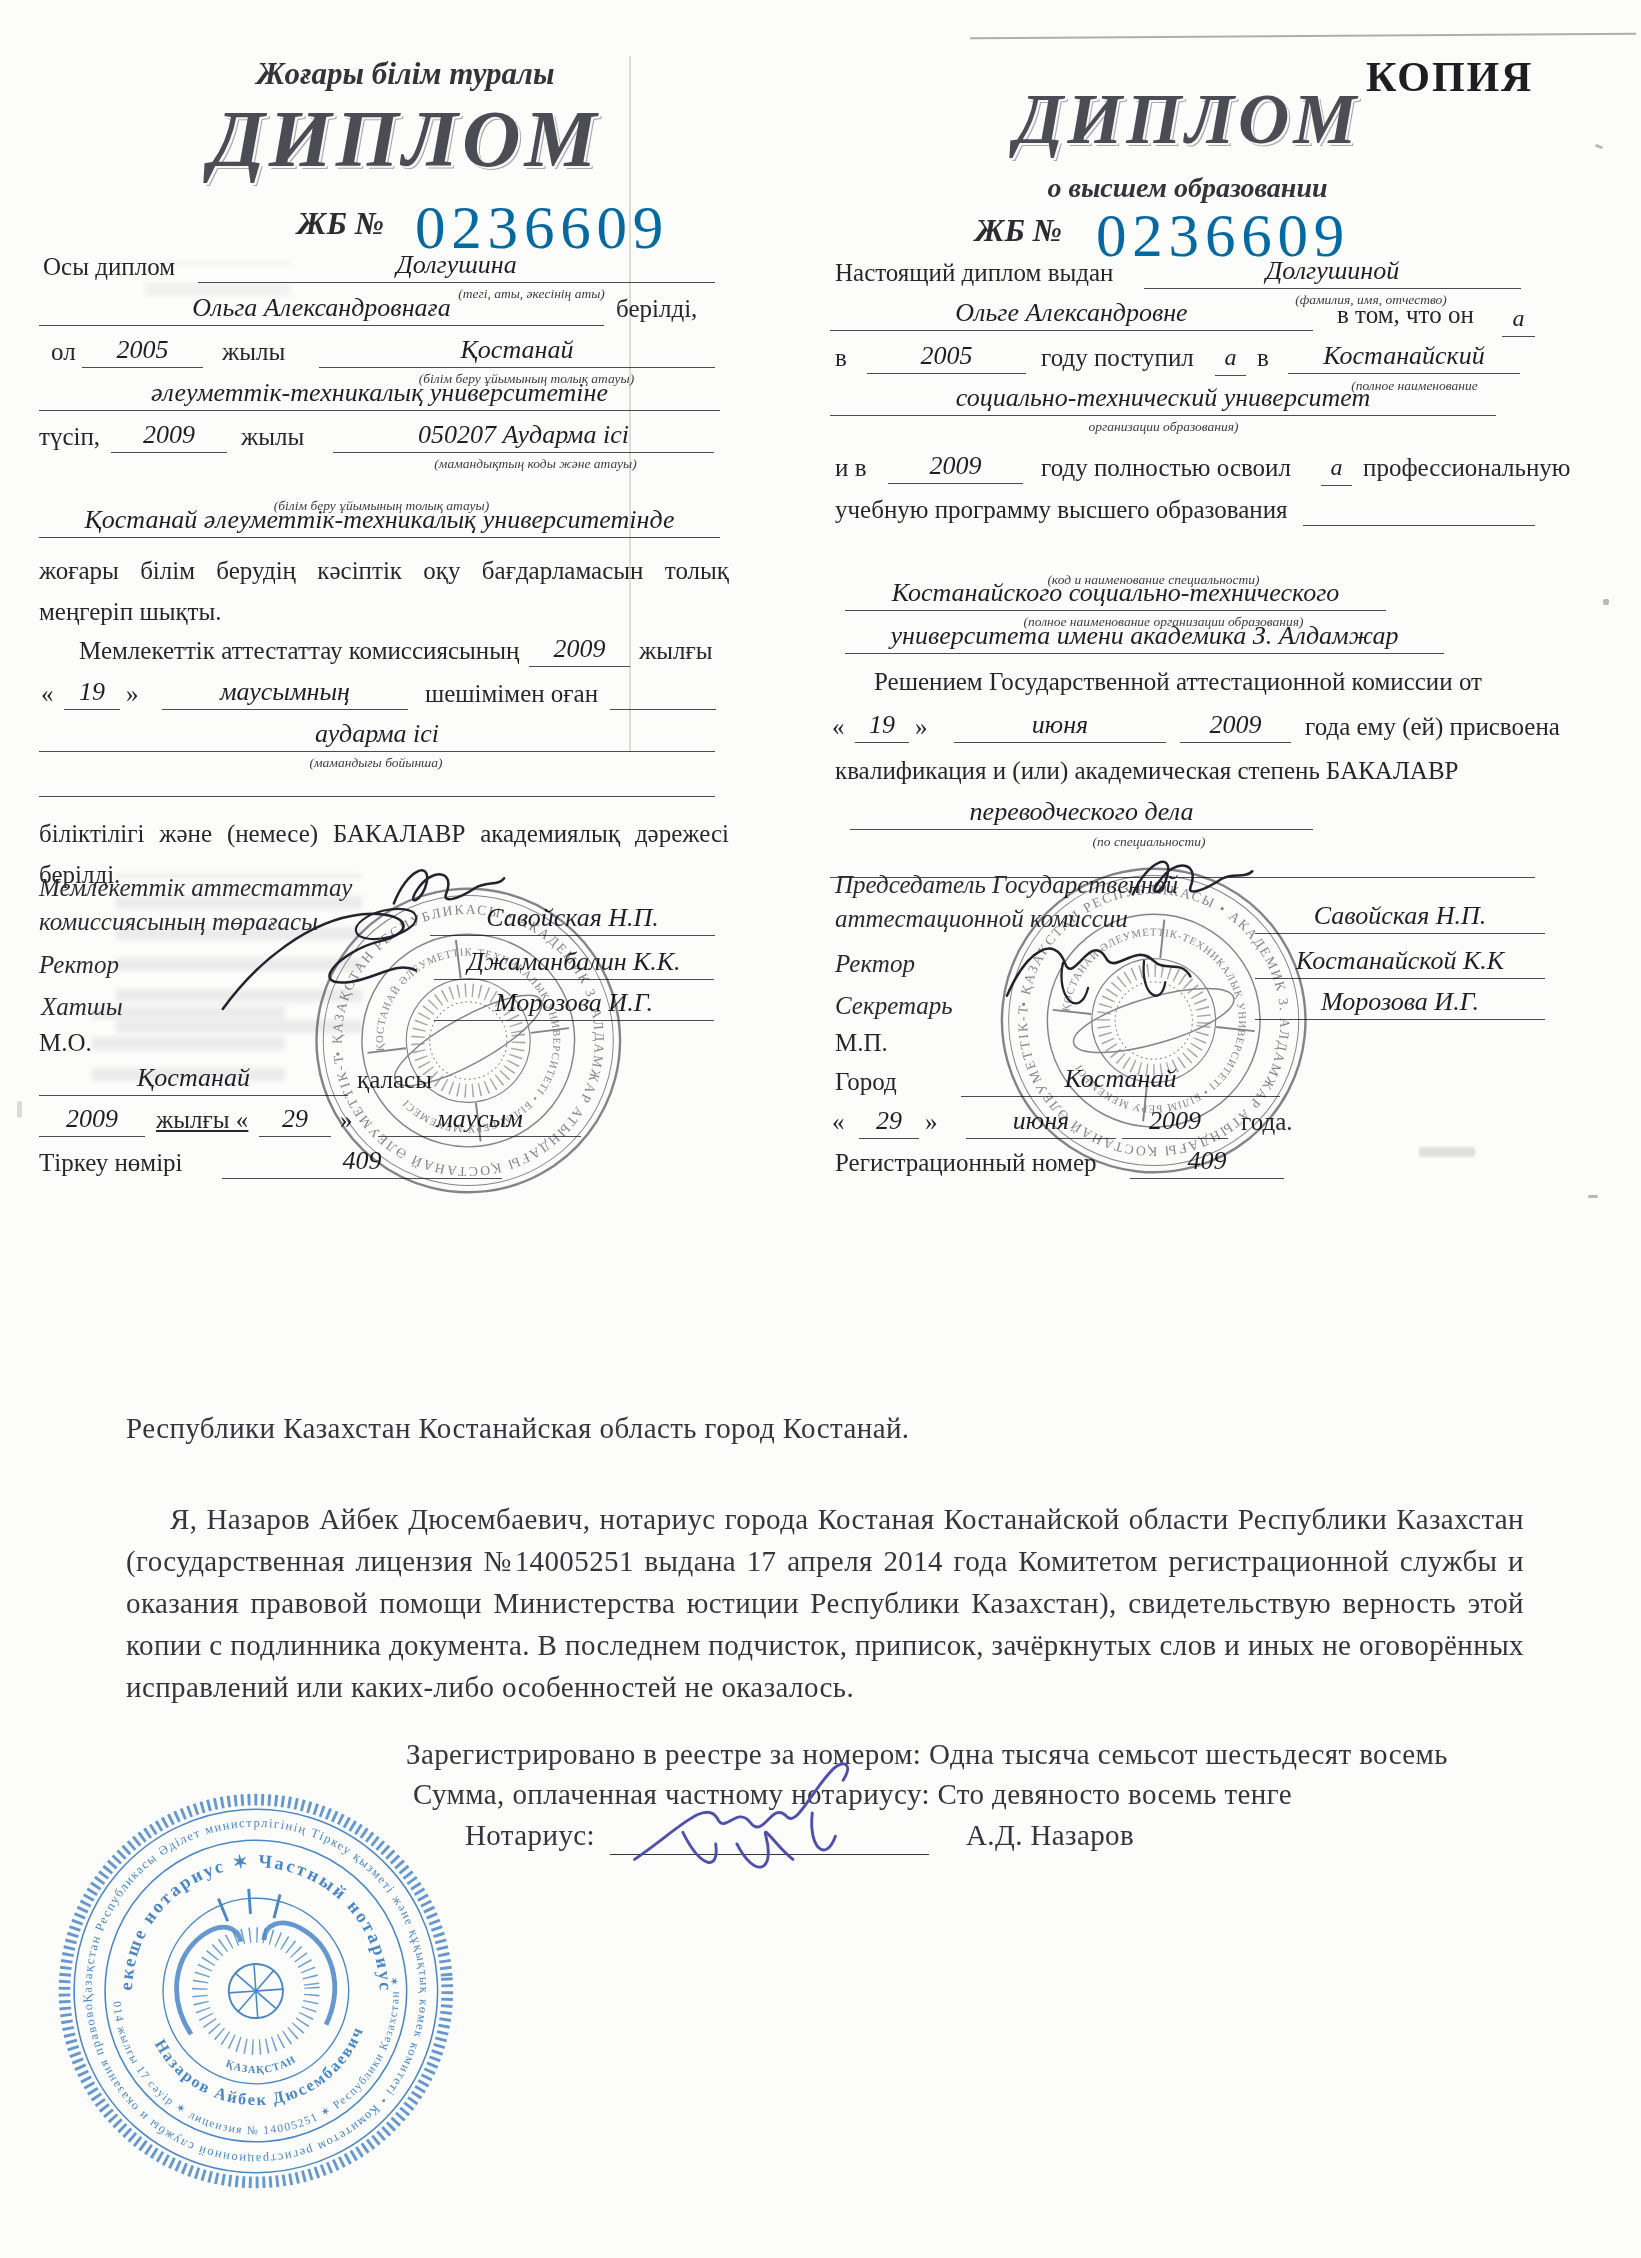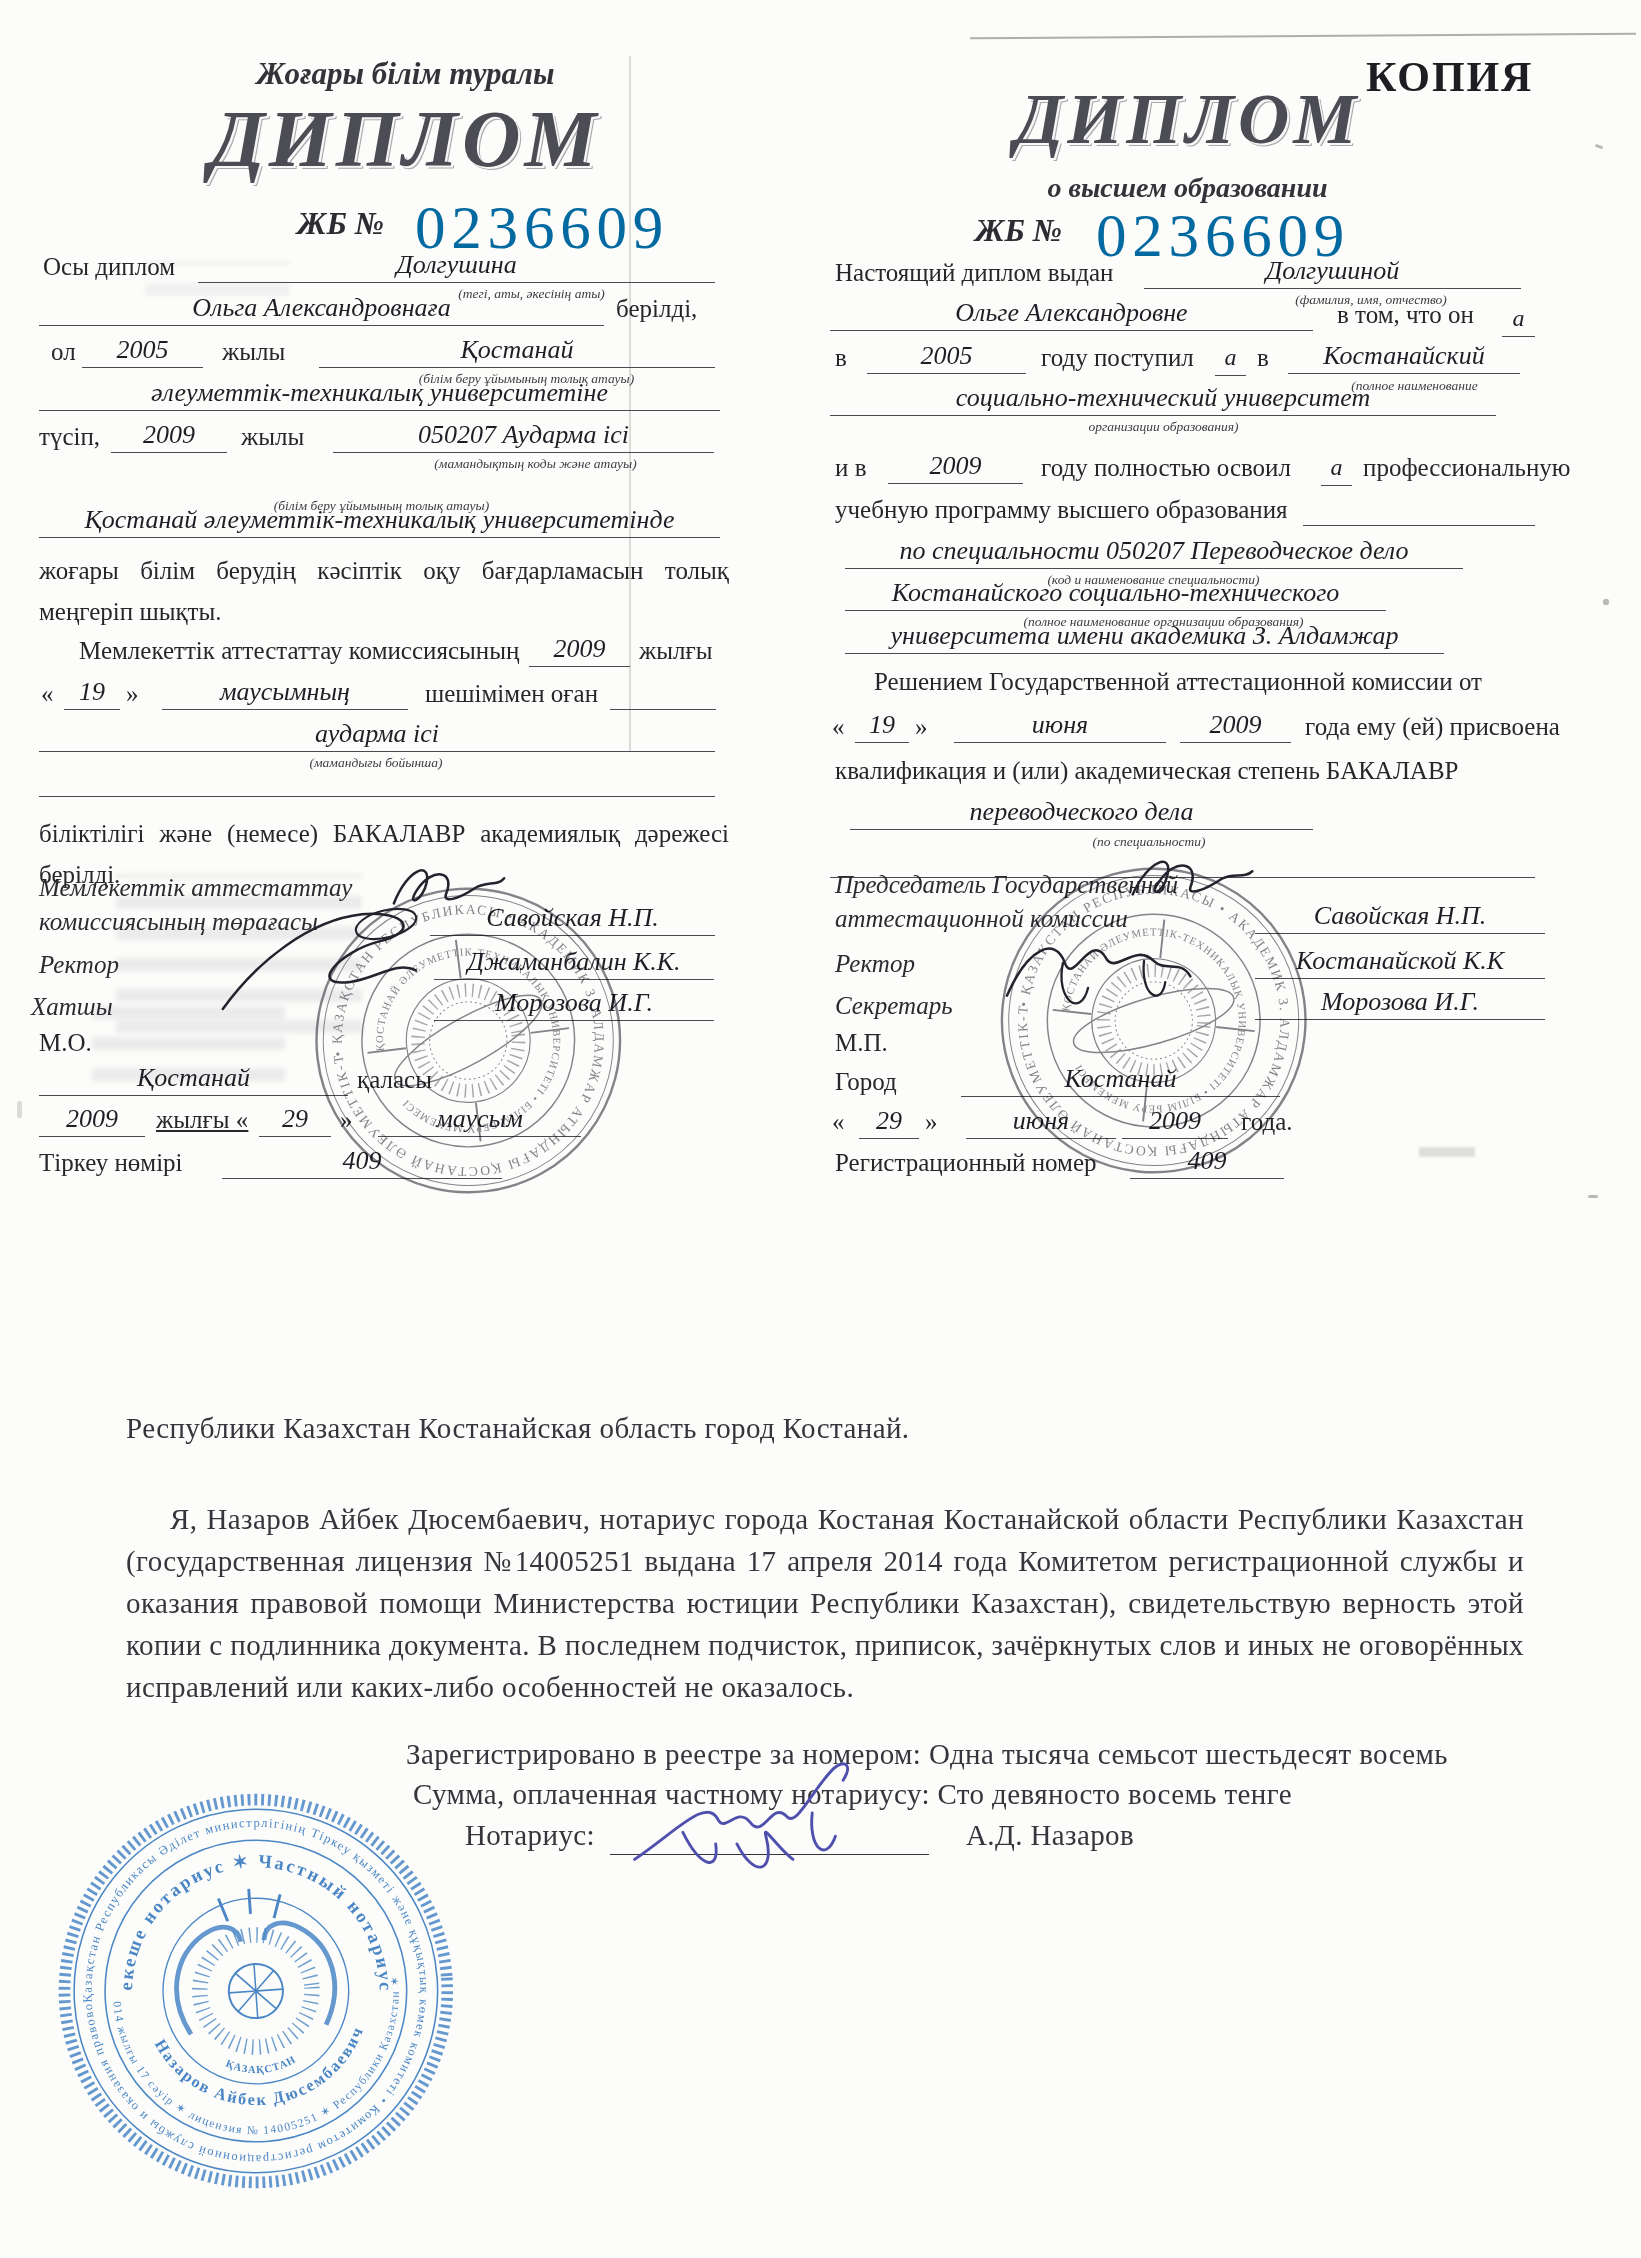--- a/index.html
+++ b/index.html
@@ -91,21 +91,21 @@
   <div class="cp" style="left:183px;top:755px;width:386px;">(мамандығы бойынша)</div>
   <div class="ul" style="left:39px;top:761px;width:676px;"></div>
 
   <div class="para" style="left:39px;top:813px;width:690px;">біліктілігі және (немесе) БАКАЛАВР академиялық дәрежесі берілді.</div>
 
   <div class="lbi" style="left:39px;top:874px;">Мемлекеттік аттестаттау</div>
   <div class="lbi" style="left:39px;top:908px;">комиссиясының төрағасы</div>
   <div class="fl" style="left:430px;top:900px;width:285px;">Савойская Н.П.</div>
   <div class="lbi" style="left:39px;top:951px;">Ректор</div>
   <div class="fl" style="left:434px;top:944px;width:280px;">Джаманбалин К.К.</div>
-  <div class="lbi" style="left:31px;top:993px;">Хатшы</div>
+  <div class="lbi" style="left:41px;top:993px;">Хатшы</div>
   <div class="fl" style="left:434px;top:985px;width:280px;">Морозова И.Г.</div>
   <div class="lb" style="left:39px;top:1029px;">М.О.</div>
 
   <div class="fl" style="left:39px;top:1060px;width:309px;">Қостанай</div>
   <div class="lb" style="left:357px;top:1066px;">қаласы</div>
 
   <div class="fl" style="left:39px;top:1101px;width:106px;">2009</div>
   <div class="lb" style="left:156px;top:1106px;text-decoration:underline;">жылғы «</div>
   <div class="fl" style="left:259px;top:1101px;width:72px;">29</div>
   <div class="lb" style="left:340px;top:1106px;">»</div>
@@ -174,21 +174,20 @@
 
   <div class="lb" style="left:835px;top:454px;">и в</div>
   <div class="fl" style="left:888px;top:448px;width:135px;">2009</div>
   <div class="lb" style="left:1041px;top:454px;">году полностью освоил</div>
   <div class="fl" style="left:1321px;top:450px;width:31px;font-size:24px;">а</div>
   <div class="lb" style="left:1363px;top:454px;">профессиональную</div>
 
   <div class="lb" style="left:835px;top:496px;">учебную программу высшего образования</div>
   <div class="ul" style="left:1303px;top:490px;width:232px;"></div>
 
-  <div class="fl" style="left:845px;top:533px;width:618px;">по специальности 050207 Переводческое дело</div>
   <div class="cp" style="left:975px;top:572px;width:357px;">(код и наименование специальности)</div>
 
   <div class="fl" style="left:845px;top:575px;width:541px;">Костанайского социально-технического</div>
   <div class="cp" style="left:922px;top:614px;width:483px;">(полное наименование организации образования)</div>
 
   <div class="fl" style="left:845px;top:618px;width:599px;">университета  имени академика З. Алдамжар</div>
 
   <div class="lb" style="left:874px;top:668px;">Решением Государственной аттестационной комиссии от</div>
 
   <div class="lb" style="left:832px;top:713px;">«</div>

